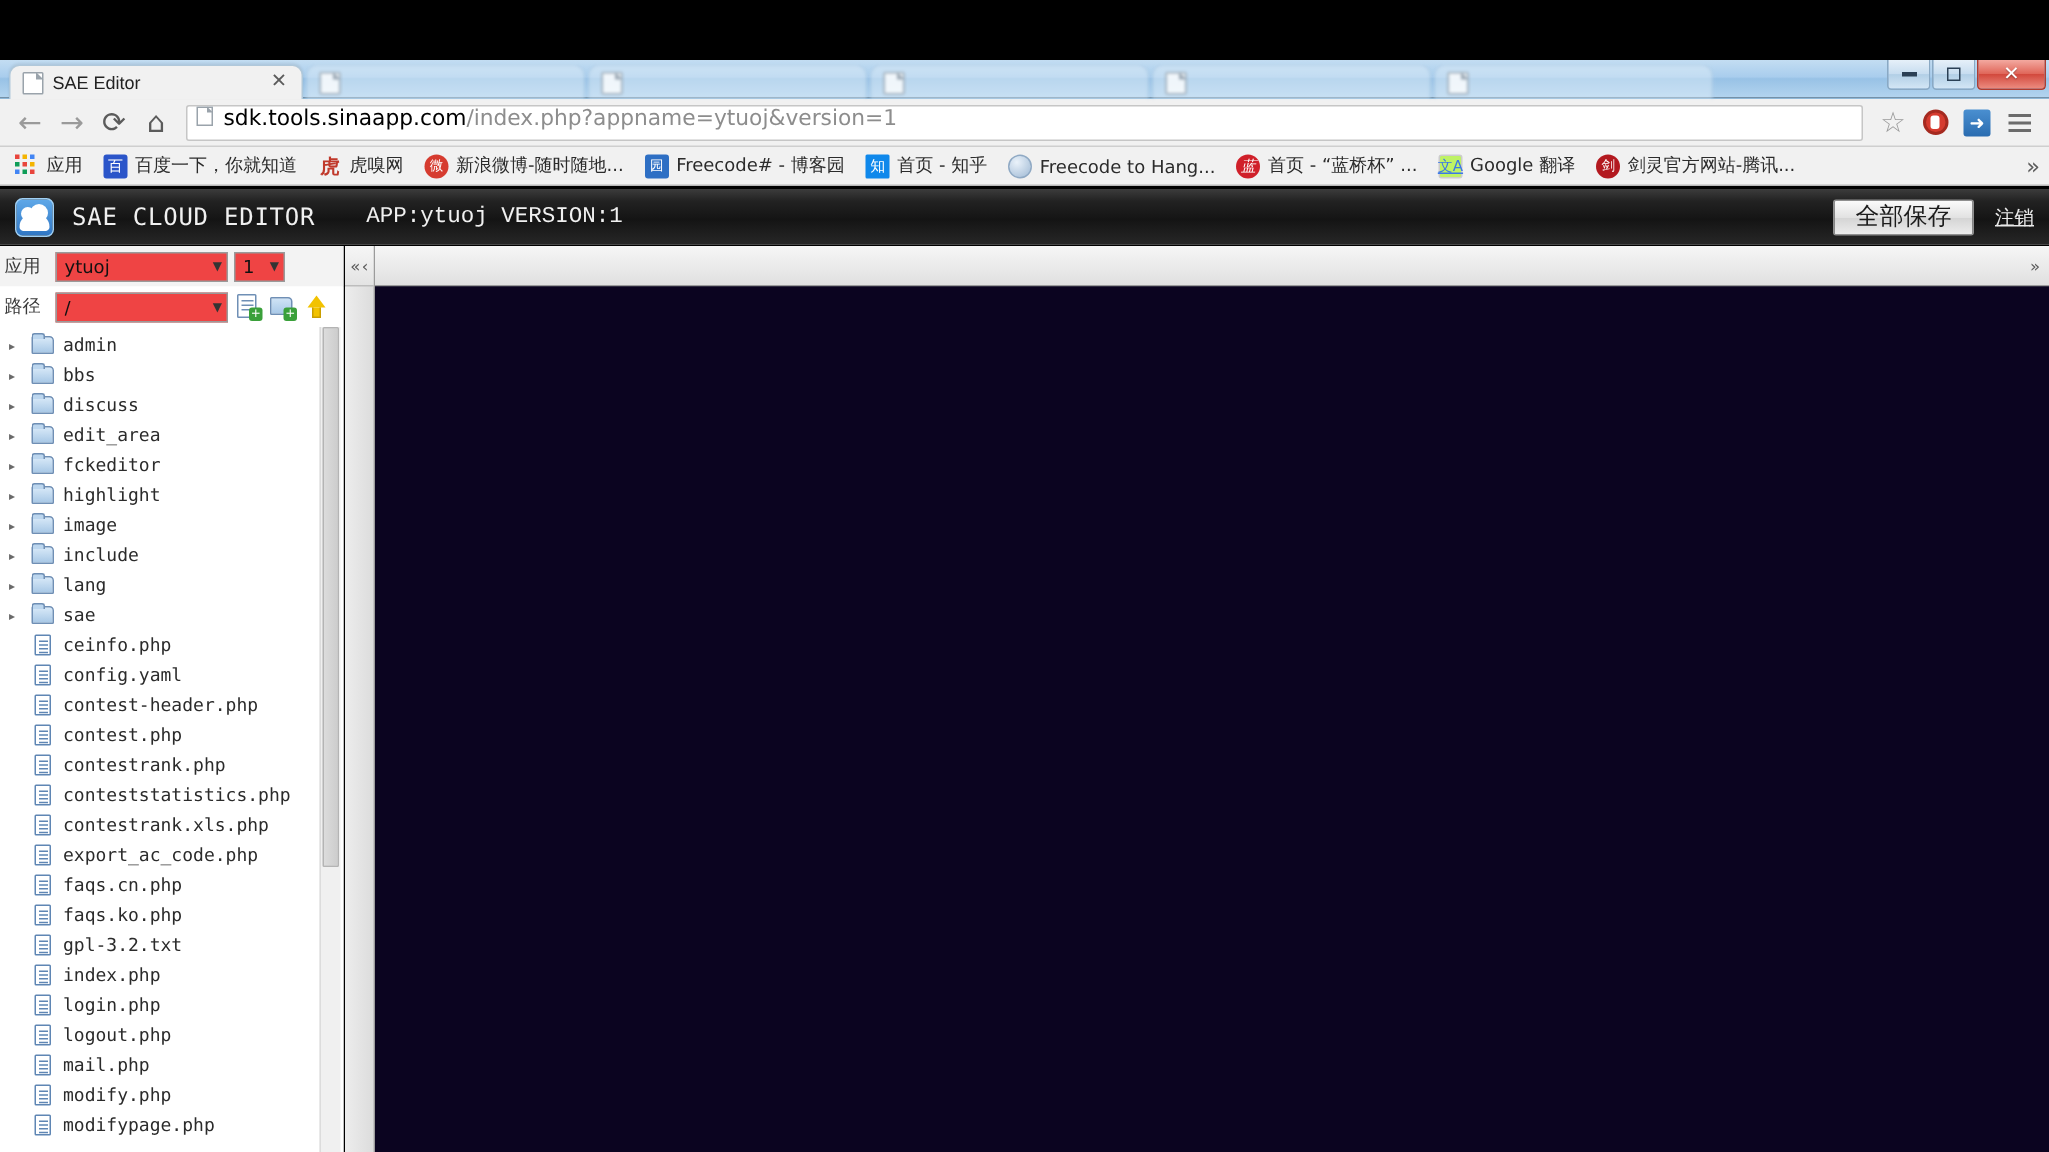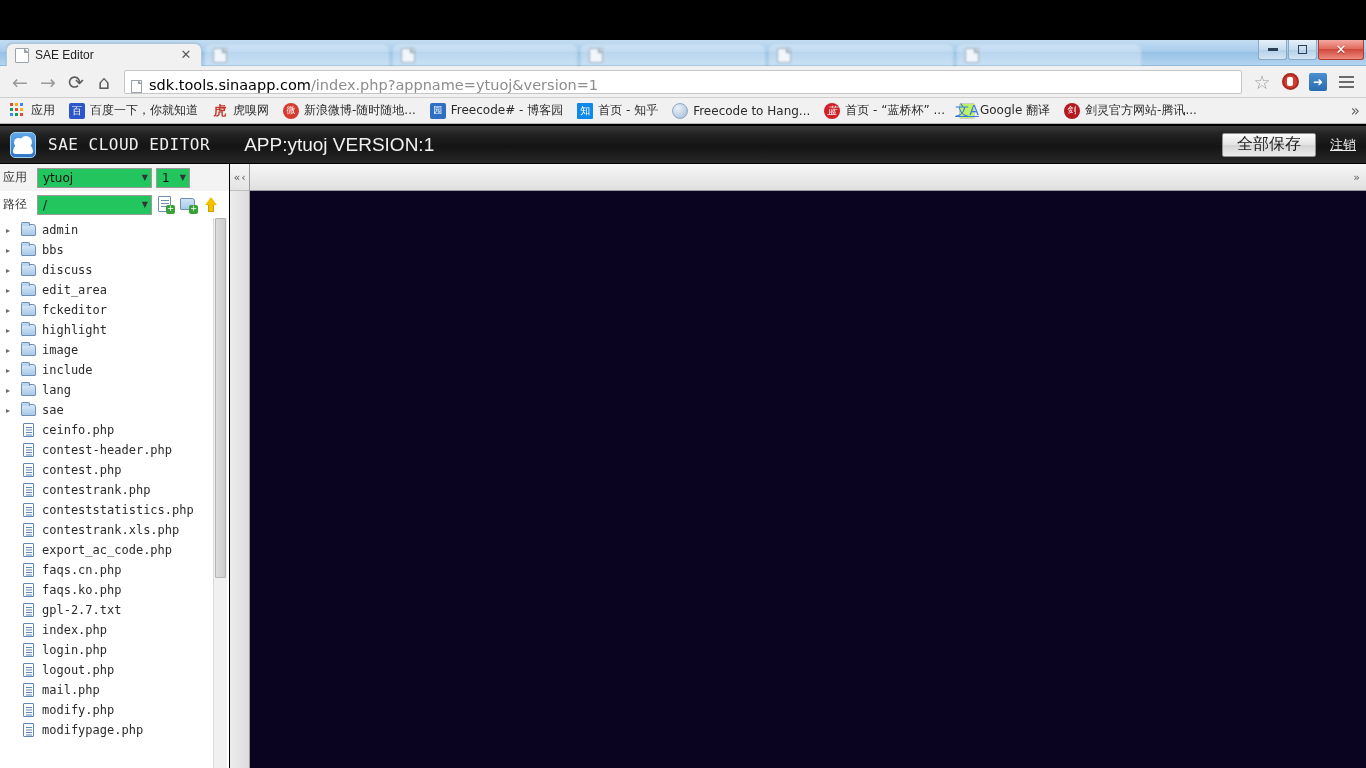--- a/index.html
+++ b/index.html
@@ -91,21 +91,21 @@
   }
   .navicon {
     width: 28px; height: 26px; flex: none;
     display: flex; align-items: center; justify-content: center;
     color: #9a9a9a; font-size: 19px; font-family: "DejaVu Sans", sans-serif;
   }
   .navicon.dark { color: #5b5b5b; }
   .omnibox {
     flex: 1 1 auto; height: 24px; margin: 0 6px;
     background: #fff; border: 1px solid #c6c6c6; border-radius: 2px;
-    display: flex; align-items: flex-end; padding: 0 6px;
+    display: flex; align-items: flex-start; padding: 0 6px;
   }
   .omni-favicon {
     width: 11px; height: 13px; flex: none; margin-right: 7px;
     border: 1px solid #9aa3ab; background: #fff; position: relative;
   }
   .omni-favicon::after {
     content: ""; position: absolute; right: -1px; top: -1px;
     border-width: 0 4px 4px 0; border-style: solid;
     border-color: transparent transparent #9aa3ab transparent;
   }
@@ -148,21 +148,21 @@
   .ico-apps i:nth-child(7){background:#4285f4}.ico-apps i:nth-child(8){background:#0f9d58}
   .ico-apps i:nth-child(9){background:#e8453c}
 
   .ico-baidu { background:#2b55c9; border-radius:2px; color:#fff; font-size:10px; display:flex; align-items:center; justify-content:center; }
   .ico-huxiu { color:#c0392b; font-size:13px; font-weight:bold; display:flex; align-items:center; justify-content:center; }
   .ico-weibo { background:#d63b2f; border-radius:50%; color:#fff; font-size:9px; display:flex; align-items:center; justify-content:center; }
   .ico-cnblogs { background:#2e6fc4; border-radius:2px; color:#fff; font-size:9px; display:flex; align-items:center; justify-content:center; }
   .ico-zhihu { background:#0f88eb; border-radius:1px; color:#fff; font-size:10px; display:flex; align-items:center; justify-content:center; }
   .ico-hang { background:radial-gradient(circle at 35% 30%, #eaf2fa, #9fb9d4); border-radius:50%; border:1px solid #8fa9c4; }
   .ico-lanqiao { background:#d0202a; border-radius:50%; color:#fff; font-size:10px; font-style:italic; display:flex; align-items:center; justify-content:center; }
-  .ico-gtrans { background:#bef264; border:1px solid #ccc; border-radius:2px; color:#3b78e7; font-size:14px; display:flex; align-items:center; justify-content:center;text-decoration:underline; }
+  .ico-gtrans { background:#bef264; border:1px solid #ccc; border-radius:2px; color:#3b78e7; font-size:10px; display:flex; align-items:center; justify-content:center;text-decoration:underline; }
   .ico-jianling { background:#b3191f; border-radius:50%; color:#fff; font-size:9px; display:flex; align-items:center; justify-content:center; }
 
   .bm-overflow { position: absolute; right: 6px; color: #5b5b5b; font-size: 15px; font-family: "DejaVu Sans", sans-serif; }
 
   
   .page { position: absolute; left: 0; top: 86px; width: 1366px; height: 682px; background: #fff; }
 
   .sae-header {
     height: 38px; width: 100%;
     background: linear-gradient(to bottom, #3c3c3c 0%, #222 22%, #141414 55%, #272727 100%);
@@ -187,22 +187,22 @@
   }
   .sae-logo .cloud::after {
     content:""; position:absolute; right:1px; top:-7px; width:12px; height:12px;
     background:#fff; border-radius:50%;
   }
   .sae-title {
     color: #f0f0f0; font-size: 16px; letter-spacing: .5px;
     font-family: "DejaVu Sans Mono", monospace;
   }
   .sae-appinfo {
-    color: #f0f0f0; font-size: 19px; margin-left: 34px;
-    font-family: Liberation Sans, sans-serif;
+    color: #f0f0f0; font-size: 15px; margin-left: 34px;
+    font-family: Liberation Mono, monospace;
   }
   .sae-header-right { margin-left: auto; display: flex; align-items: center; }
   .btn-saveall {
     height: 24px; min-width: 94px; padding: 0 14px;
     background: linear-gradient(to bottom, #fbfbfb, #e2e2e2 50%, #d4d4d4 51%, #ececec);
     border: 1px solid #8f8f8f; border-radius: 2px;
     font-size: 16px; color: #1c1c1c;
     display: flex; align-items: center; justify-content: center;
     font-family: "DejaVu Sans", sans-serif;
   }
@@ -219,21 +219,21 @@
     display: flex; flex-direction: column;
   }
 
   .ctrl-row {
     height: 27px; display: flex; align-items: center;
     padding: 0 3px; background: #f3f3f3; gap: 4px;
   }
   .ctrl-row.second { background: #fff; }
   .ctrl-label { font-size: 12px; color: #3a3a3a; width: 30px; flex: none; font-family: "DejaVu Sans", sans-serif; }
   .sel {
-    height: 20px; background: #22c55e; border: 1px solid #9a9a9a;
+    height: 20px; background: #ef4444; border: 1px solid #9a9a9a;
     display: flex; align-items: center; padding: 0 3px 0 5px;
     font-size: 12px; color: #111; font-family: "DejaVu Sans", sans-serif;
   }
   .sel-app { width: 115px; }
   .sel-ver { width: 34px; }
   .sel-path { width: 115px; }
   .sel-val { flex: 1 1 auto; white-space: nowrap; overflow: hidden; }
   .sel-arrow { font-size: 8px; color: #333; margin-left: 3px; font-family: "DejaVu Sans", sans-serif; }
 
   .tool-ico { width: 19px; height: 19px; flex: none; position: relative; }
@@ -597,20 +597,27 @@
                 <span class="node-ico">
                   <span class="file-ico"></span>
                 </span>
                 <span class="node-label">ceinfo.php</span>
               </div>
               <div class="tree-row">
                 <span class="twisty"></span>
                 <span class="node-ico">
                   <span class="file-ico"></span>
                 </span>
+                <span class="node-label">config.yaml</span>
+              </div>
+              <div class="tree-row">
+                <span class="twisty"></span>
+                <span class="node-ico">
+                  <span class="file-ico"></span>
+                </span>
                 <span class="node-label">contest-header.php</span>
               </div>
               <div class="tree-row">
                 <span class="twisty"></span>
                 <span class="node-ico">
                   <span class="file-ico"></span>
                 </span>
                 <span class="node-label">contest.php</span>
               </div>
               <div class="tree-row">
@@ -653,21 +660,21 @@
                 <span class="node-ico">
                   <span class="file-ico"></span>
                 </span>
                 <span class="node-label">faqs.ko.php</span>
               </div>
               <div class="tree-row">
                 <span class="twisty"></span>
                 <span class="node-ico">
                   <span class="file-ico"></span>
                 </span>
-                <span class="node-label">gpl-2.7.txt</span>
+                <span class="node-label">gpl-3.2.txt</span>
               </div>
               <div class="tree-row">
                 <span class="twisty"></span>
                 <span class="node-ico">
                   <span class="file-ico"></span>
                 </span>
                 <span class="node-label">index.php</span>
               </div>
               <div class="tree-row">
                 <span class="twisty"></span>

